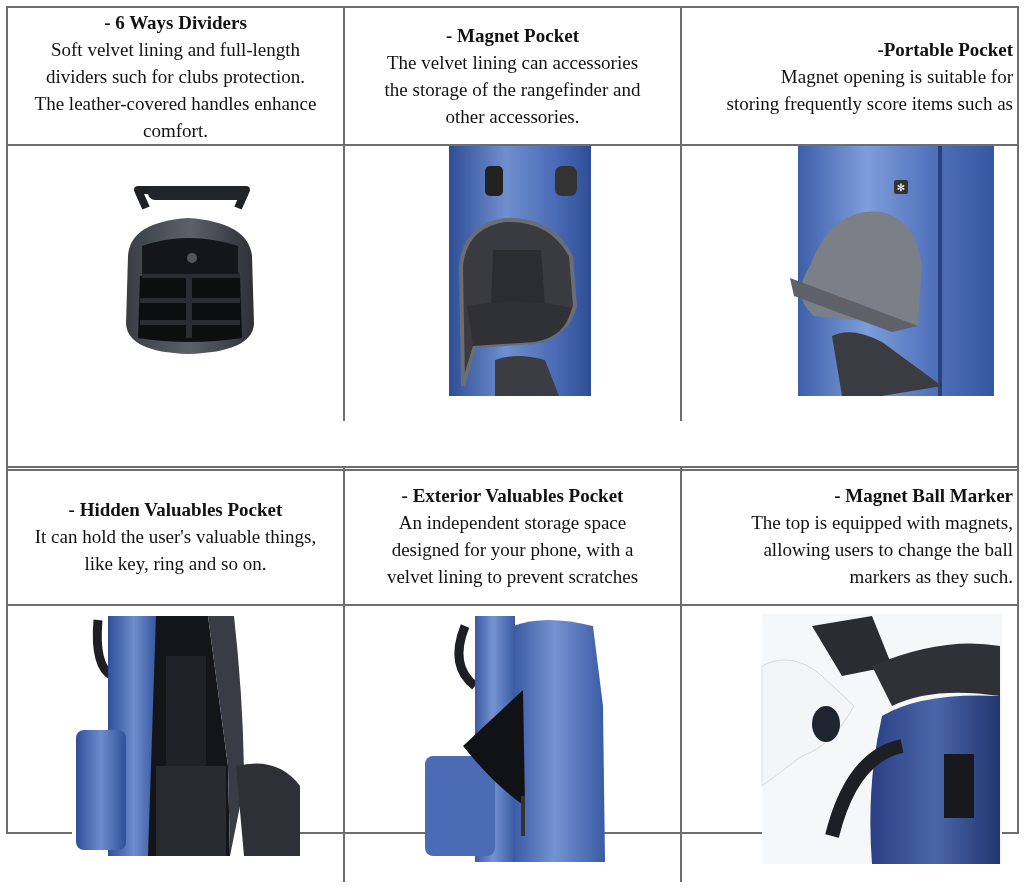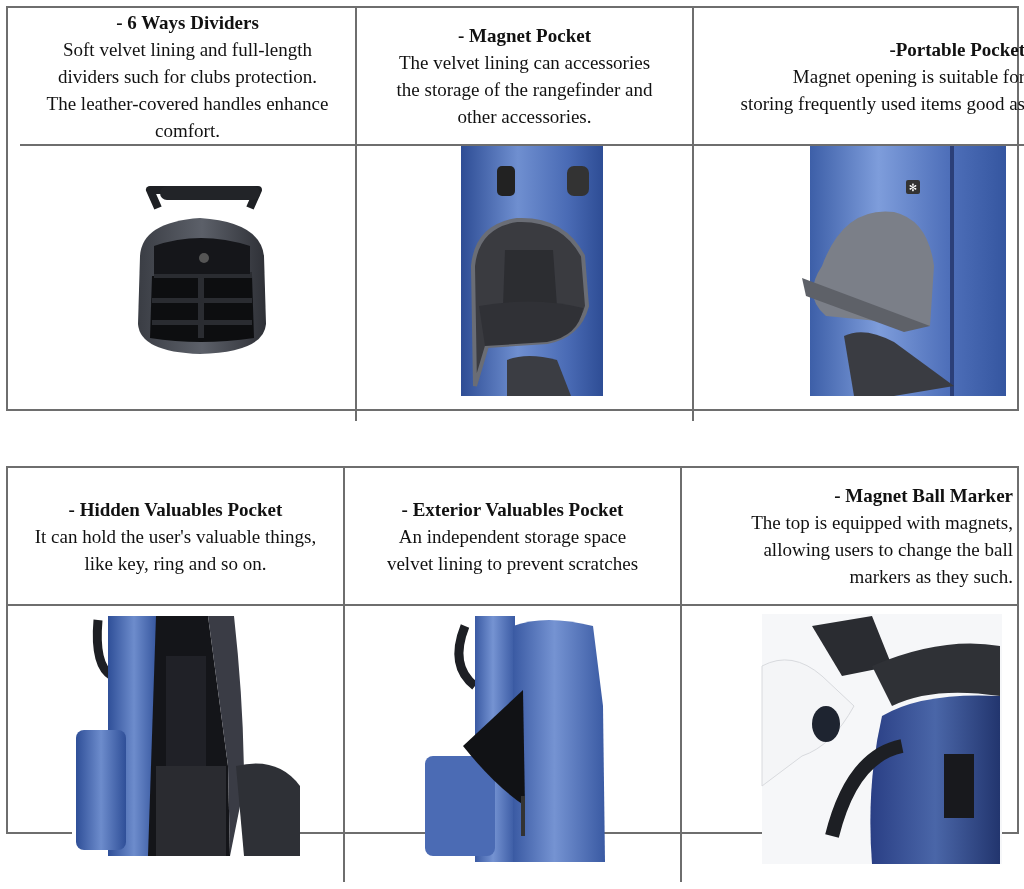--- a/index.html
+++ b/index.html
@@ -7,21 +7,21 @@
     body { position: relative; font-family: "Liberation Serif", "DejaVu Serif", serif; color: #111; }
 
     .grid {
       position: absolute;
       left: 6px;
       width: 1013px;
       border: 2px solid #6e6e6e;
       display: grid;
       grid-template-columns: 337px 337px 335px;
     }
-    #table-1 { top: 6px; height: 405px; grid-template-rows: 138px 275px; padding-left: 12px; }
+    #table-1 { top: 6px; height: 465px; grid-template-rows: 138px 275px; }
     #table-2 { top: 466px; height: 368px; grid-template-rows: 138px 276px; }
 
     .cell { border-right: 2px solid #6e6e6e; position: relative; overflow: hidden; }
     .cell.last { border-right: none; align-items: flex-end; }
     .text-cell {
       border-bottom: 2px solid #6e6e6e;
       display: flex; flex-direction: column; justify-content: center; align-items: center;
       text-align: center; padding: 0 4px; line-height: 27px;
     }
     .feature-title { font-weight: bold; font-size: 19px; }
@@ -44,21 +44,21 @@
   <div class="cell text-cell">
     <div class="feature-title">- Magnet Pocket</div>
     <div class="feature-desc">The velvet lining can accessories</div>
     <div class="feature-desc">the storage of the rangefinder and</div>
     <div class="feature-desc">other accessories.</div>
   </div>
 
   <div class="cell text-cell last">
     <div class="feature-title">-Portable Pocket</div>
     <div class="feature-desc">Magnet opening is suitable for</div>
-    <div class="feature-desc">storing frequently used items good as</div>
+    <div class="feature-desc">storing frequently score items such as</div>
   </div>
 
   <div class="cell photo-cell">
     <svg width="337" height="275" viewBox="0 0 337 275" style="left:0;top:0">
       <defs>
         <linearGradient id="g-shell" x1="0" x2="1">
           <stop offset="0" stop-color="#3a3d44"></stop>
             <stop offset="0.5" stop-color="#5c6069"></stop>
             <stop offset="1" stop-color="#2e3036"></stop>
         </linearGradient>
@@ -121,20 +121,21 @@
 
   <div class="cell text-cell">
     <div class="feature-title">- Hidden Valuables Pocket</div>
     <div class="feature-desc">It can hold the user's valuable things,</div>
     <div class="feature-desc">like key, ring and so on.</div>
   </div>
 
   <div class="cell text-cell">
     <div class="feature-title">- Exterior Valuables Pocket</div>
     <div class="feature-desc">An independent storage space</div>
+    <div class="feature-desc">designed for your phone, with a</div>
     <div class="feature-desc">velvet lining to prevent scratches</div>
   </div>
 
   <div class="cell text-cell last">
     <div class="feature-title">- Magnet Ball Marker</div>
     <div class="feature-desc">The top is equipped with magnets,</div>
     <div class="feature-desc">allowing users to change the ball</div>
     <div class="feature-desc">markers as they such.</div>
   </div>
 

